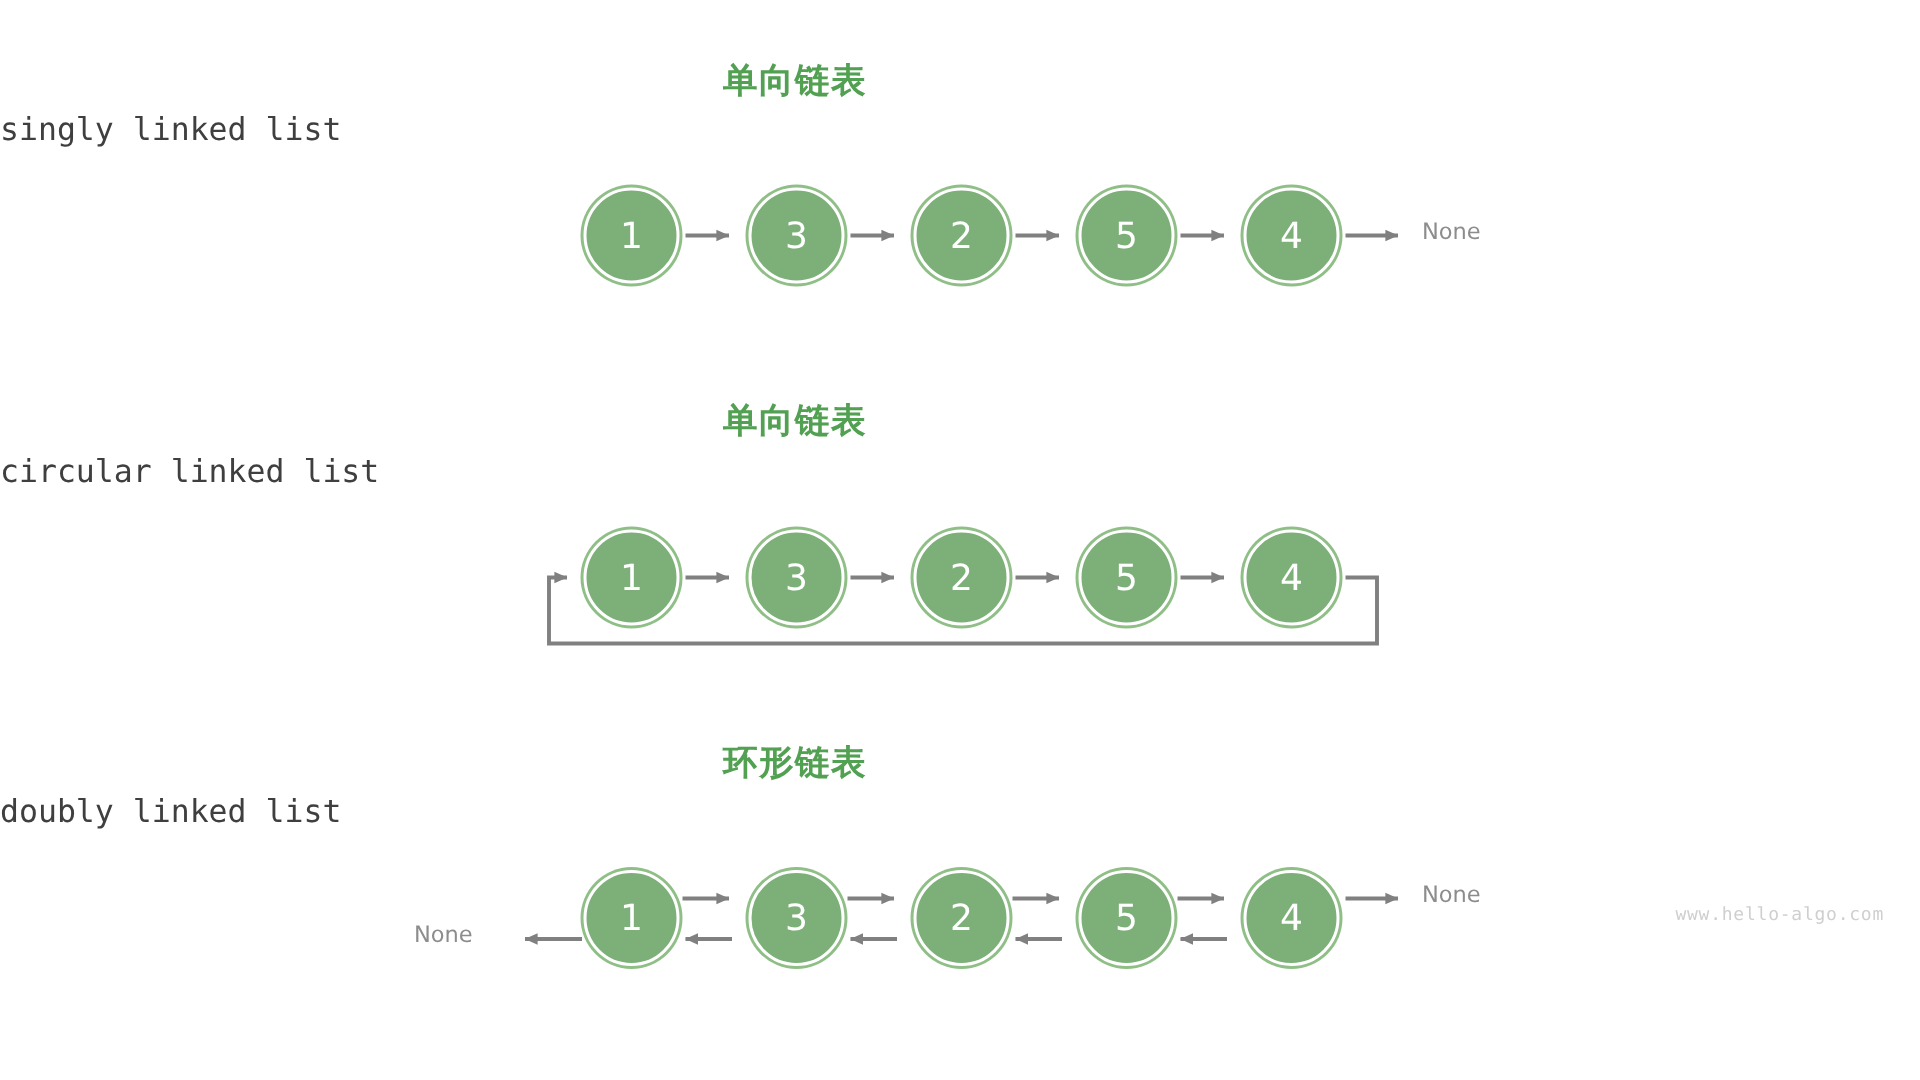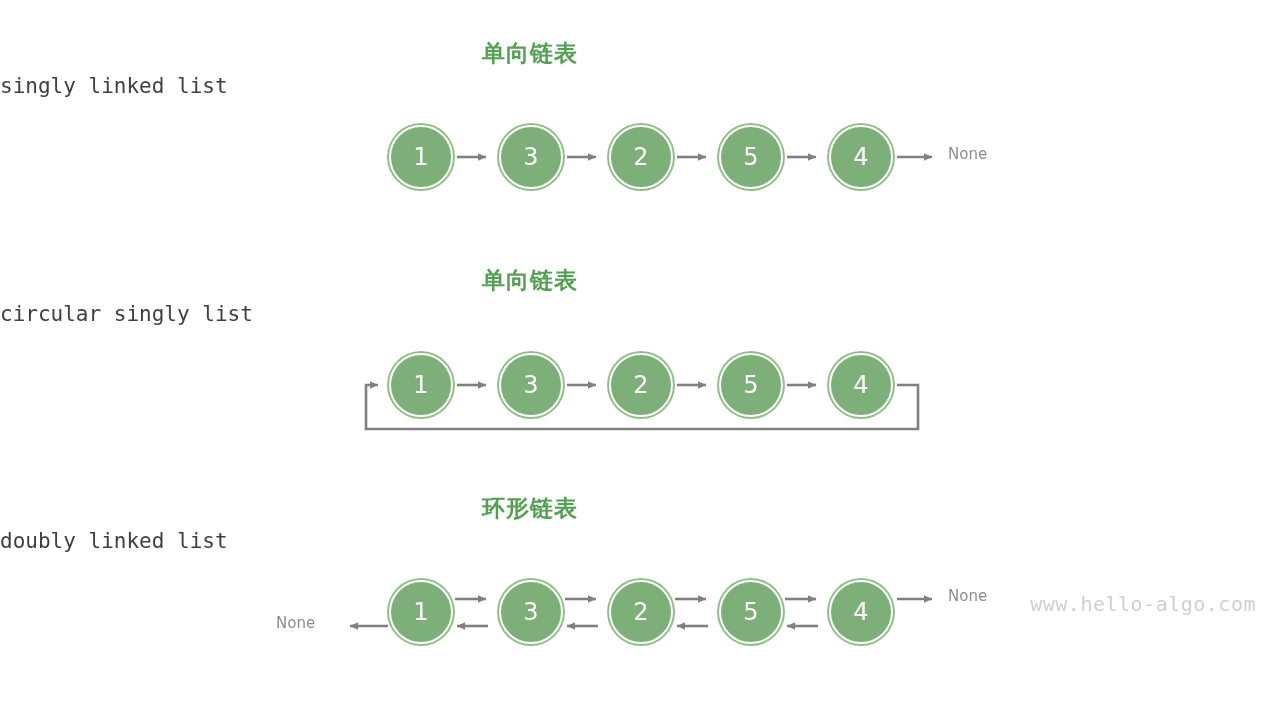--- a/index.html
+++ b/index.html
@@ -87,21 +87,21 @@
     line-height: 1;
     user-select: none;
   }
 
   .watermark {
     position: absolute;
     right: 24px;
     bottom: 16px;
     color: #cfcfcf;
     font-family: "DejaVu Sans Mono", monospace;
-    font-size: 20px;
+    font-size: 12px;
     letter-spacing: 0.5px;
   }
 </style>
 </head>
 <body>
 
 <div id="stage">
 
   <div class="section">
     <div class="title-cn" style="top:38px;">单向链表</div>
@@ -136,21 +136,21 @@
     </div>
     <div class="node" style="left:829px; top:125px;">
       <span class="node-value">4</span>
     </div>
 
     <div class="none-label" style="left:948px; top:145px;">None</div>
   </div>
 
   <div class="section">
     <div class="title-cn" style="top:265px;">单向链表</div>
-    <div class="title-en" style="top:302px;">circular singly list</div>
+    <div class="title-en" style="top:302px;">circular linked list</div>
 
     <svg class="wires">
       <g stroke="#808080" stroke-width="2.6" fill="none">
         <line x1="457" y1="385" x2="486" y2="385" marker-end="url(#ah)"></line>
         <line x1="567" y1="385" x2="596" y2="385" marker-end="url(#ah)"></line>
         <line x1="677" y1="385" x2="706" y2="385" marker-end="url(#ah)"></line>
         <line x1="787" y1="385" x2="816" y2="385" marker-end="url(#ah)"></line>
         <path d="M897,385 L918,385 L918,429 L366,429 L366,385 L378,385" marker-end="url(#ah)"></path>
       </g>
     </svg>

